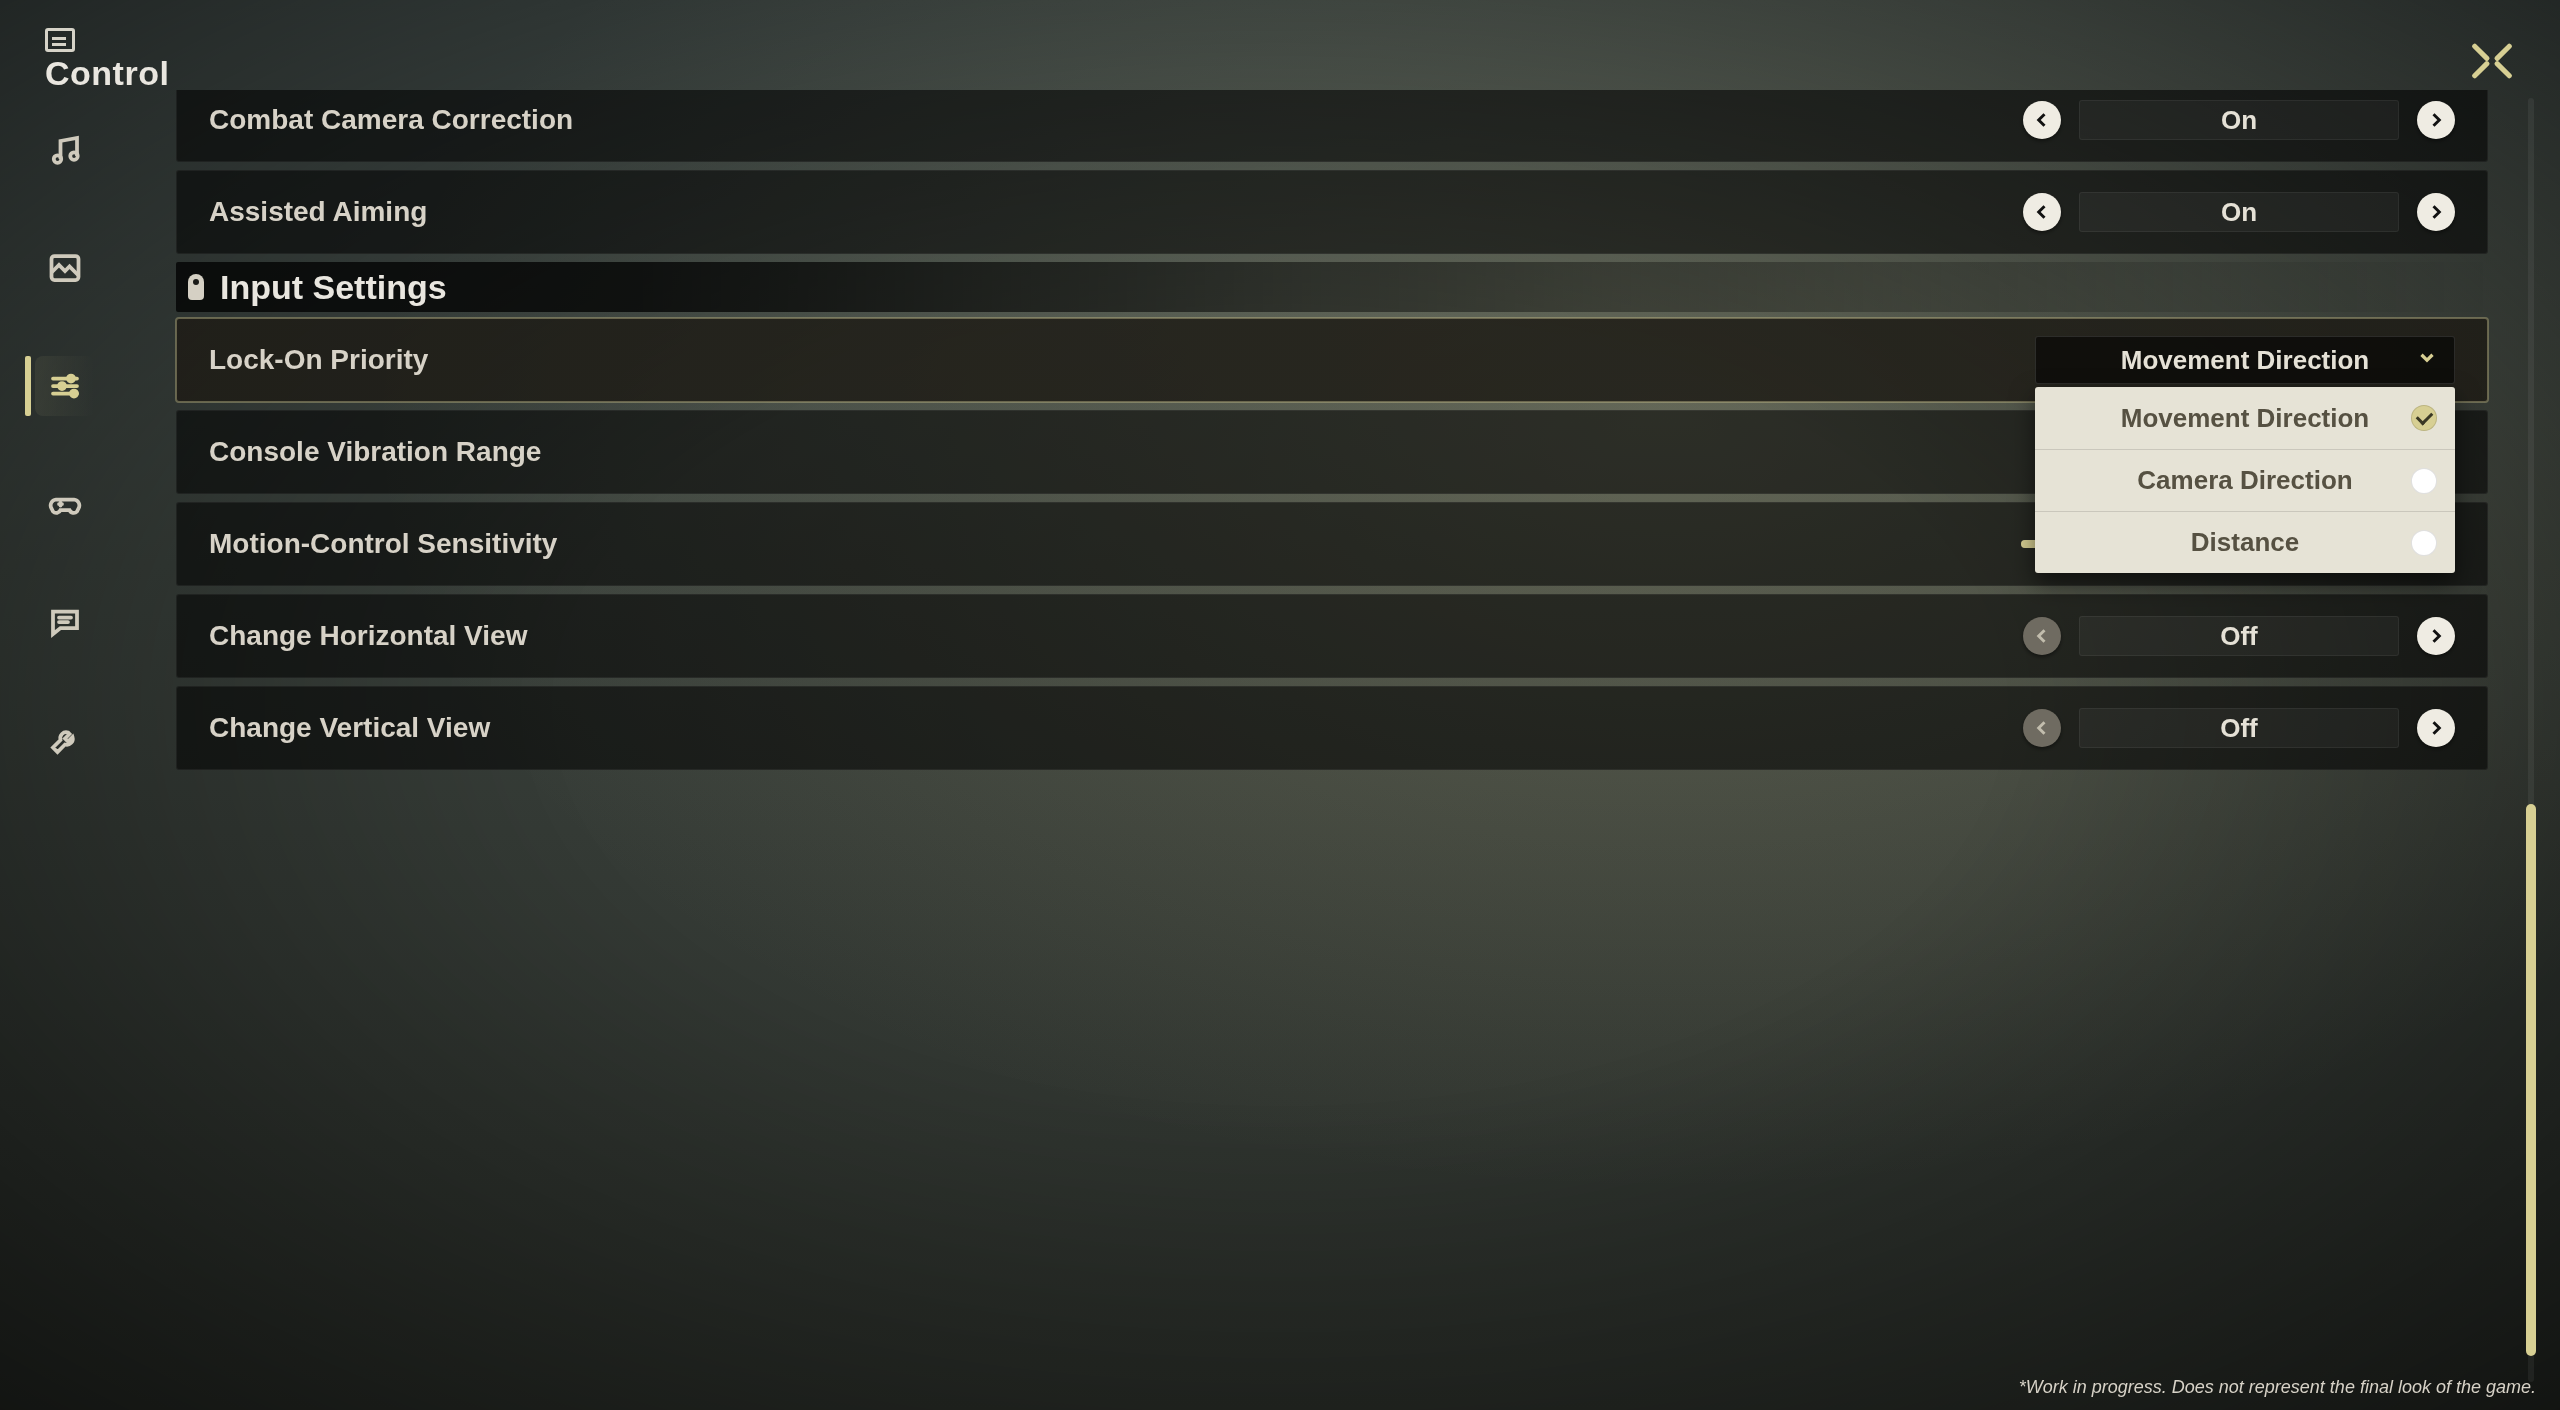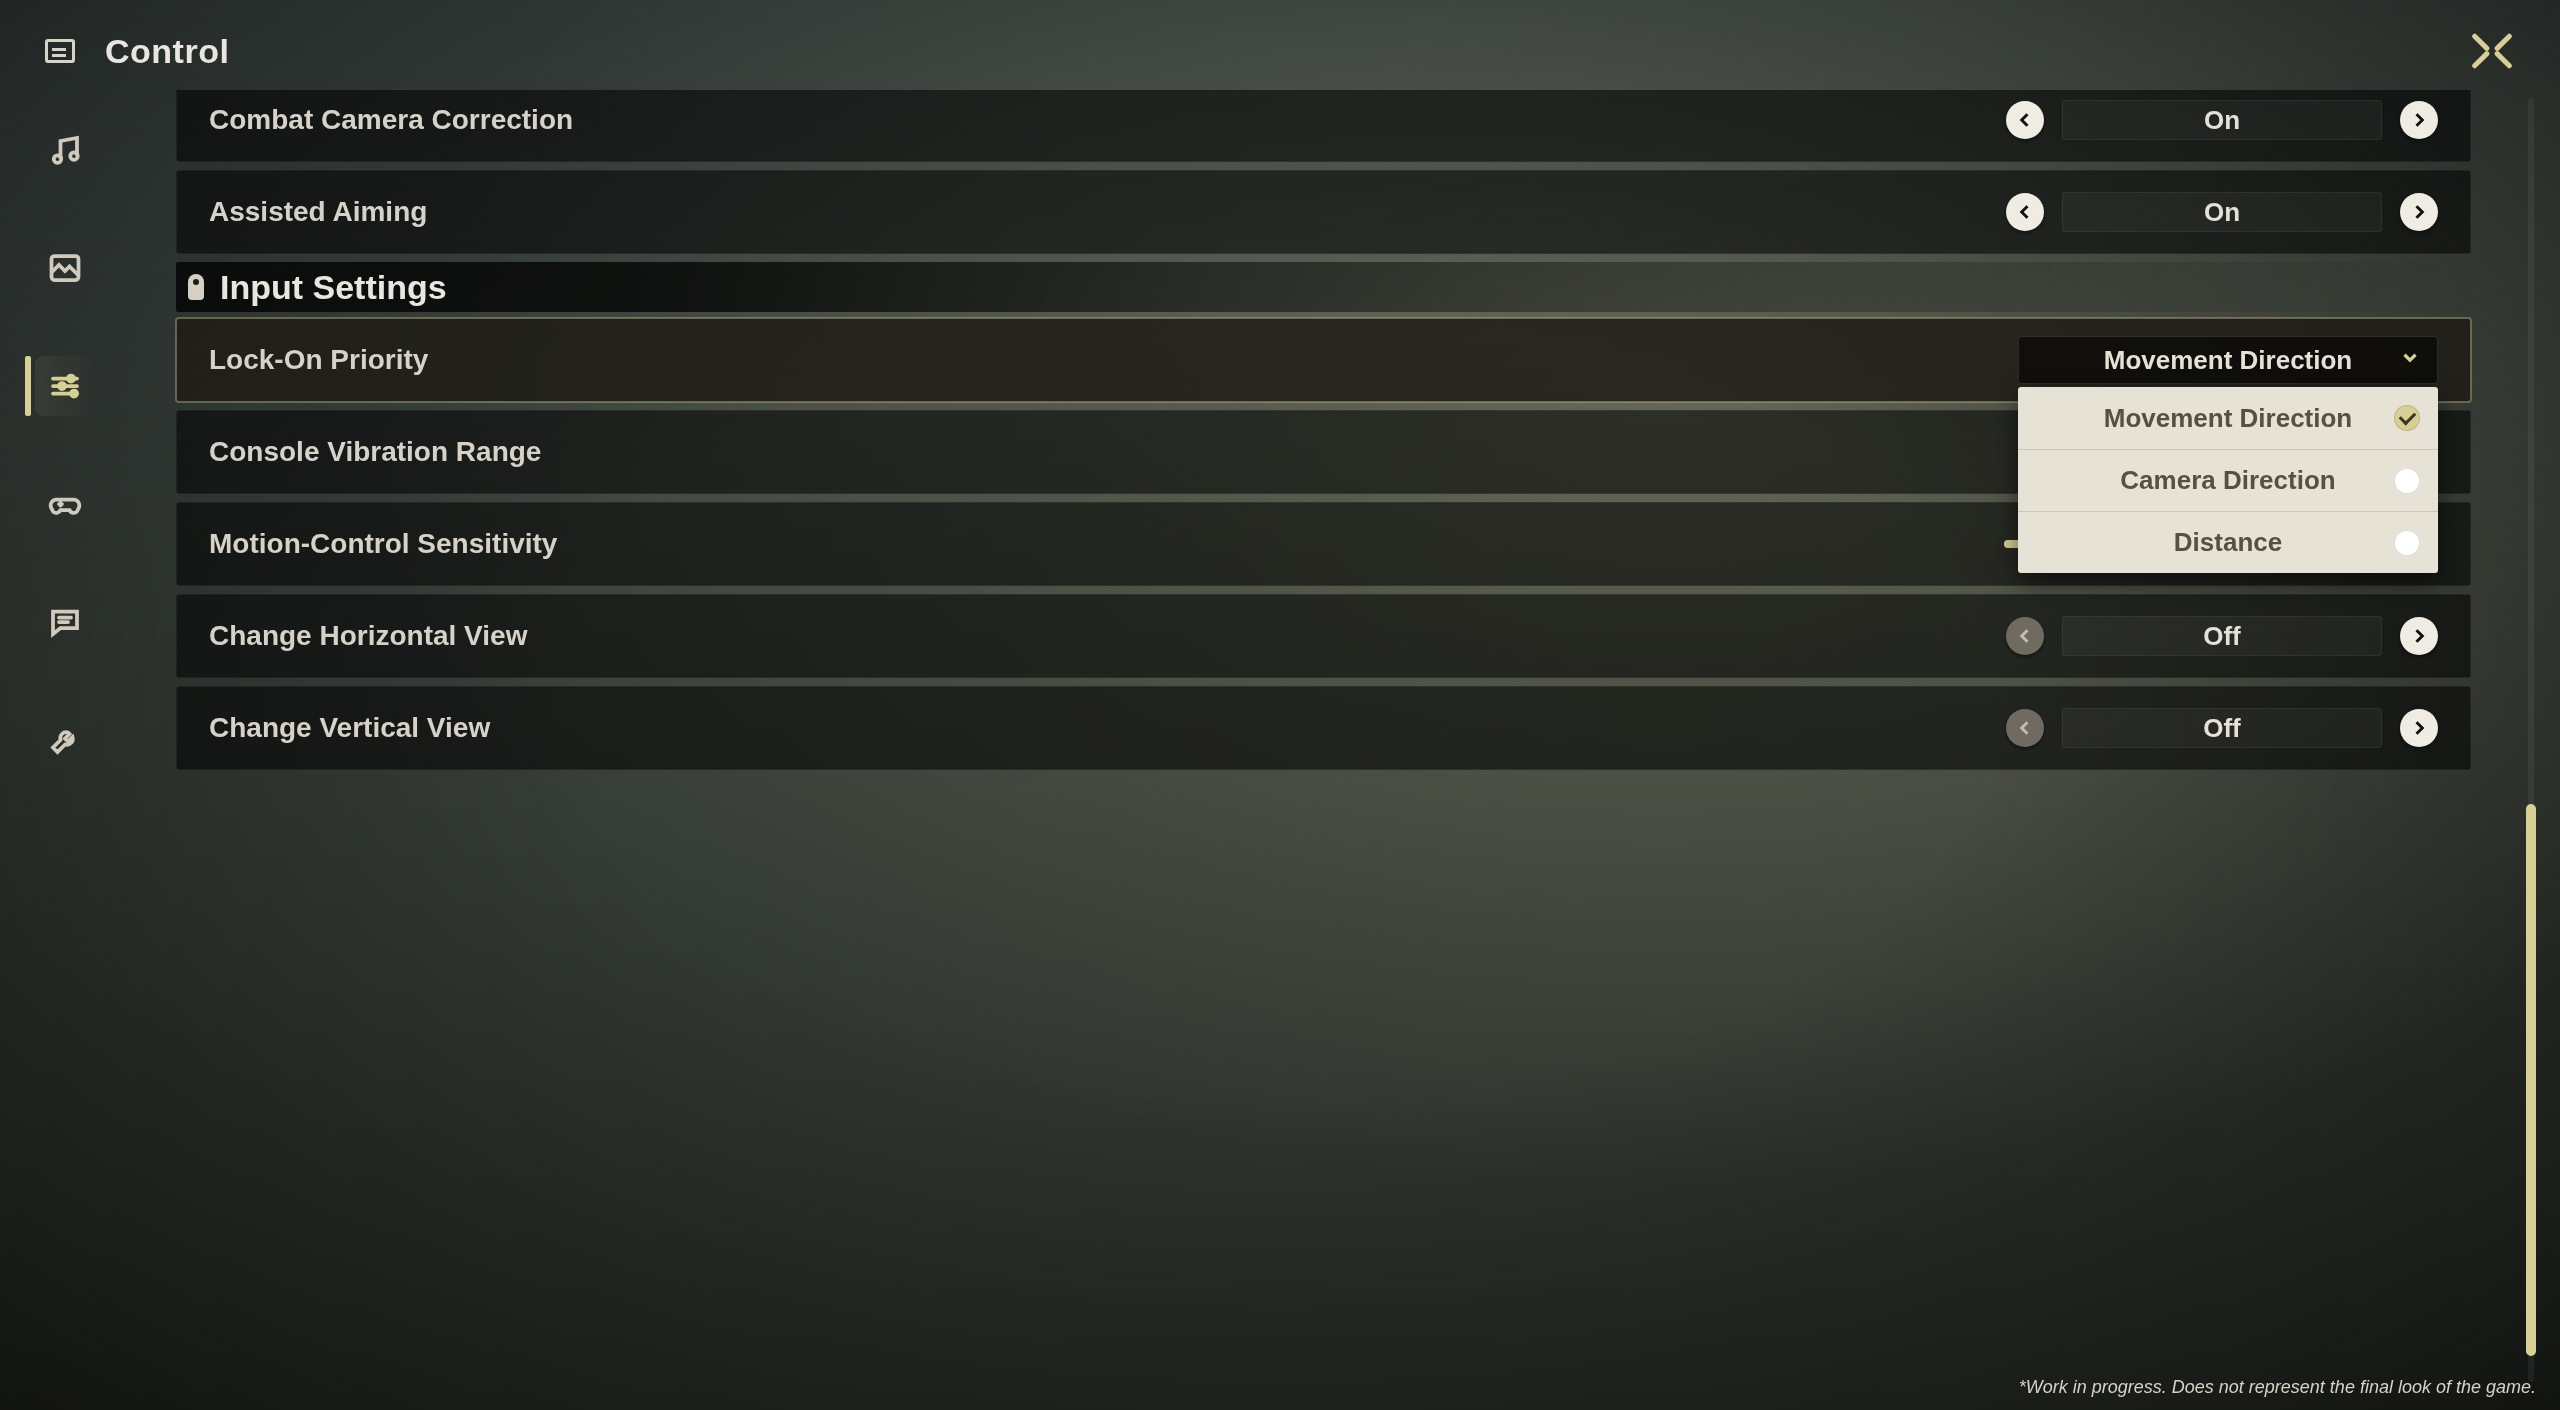--- a/index.html
+++ b/index.html
@@ -20,21 +20,21 @@
     background: radial-gradient(ellipse at center, rgba(0,0,0,0) 40%, rgba(0,0,0,.55) 100%);
     pointer-events: none;
   }
 
   
   .header {
     position: fixed; top: 28px; left: 45px; right: 45px;
     display: flex; align-items: center; justify-content: space-between;
     z-index: 30;
   }
-  .header .title-wrap { display: flex; align-items: center; gap: 30px; }
+  .header .title-wrap { display: flex; align-items: flex-start; gap: 2px; flex-direction: column; }
   .header .title { font-size: 34px; font-weight: 600; letter-spacing: .5px; color: #e9e6df; }
   .monitor-icon {
     width: 30px; height: 24px; border: 3px solid #d6d3c8; border-radius: 3px; position: relative;
   }
   .monitor-icon::after { content:""; position:absolute; left:4px; top:6px; width:14px; height:3px; background:#d6d3c8; box-shadow: 0 6px 0 #d6d3c8; }
   .close-x {
     width: 46px; height: 46px; position: relative; cursor: pointer;
   }
   .close-x span {
     position: absolute; width: 22px; height: 5px; background: #d7cf93; border-radius: 2px;
@@ -64,21 +64,21 @@
   .sidenav svg { width:36px; height:36px; stroke:#cfcabc; fill:none; stroke-width:2.5; }
   .sidenav .nav-item.active svg { stroke:#d7cf93; fill:#d7cf93; }
 
   
   .panel-area {
     position: absolute;
     left: 160px; right: 58px;
     top: 90px; bottom: 18px;
     overflow: hidden;
   }
-  .rows { position:absolute; left:0; right:31px; top:-12px;padding-left:16px; }
+  .rows { position:absolute; left:0; right:14px; top:-12px;padding-left:16px; }
   .row {
     height: 84px;
     background: linear-gradient(180deg, rgba(0,0,0,.55), rgba(0,0,0,.55));
     border: 1px solid rgba(255,255,255,.05);
     border-radius: 3px;
     margin-bottom: 8px;
     display:flex; align-items:center;
     padding: 0 32px;
     position: relative;
   }

